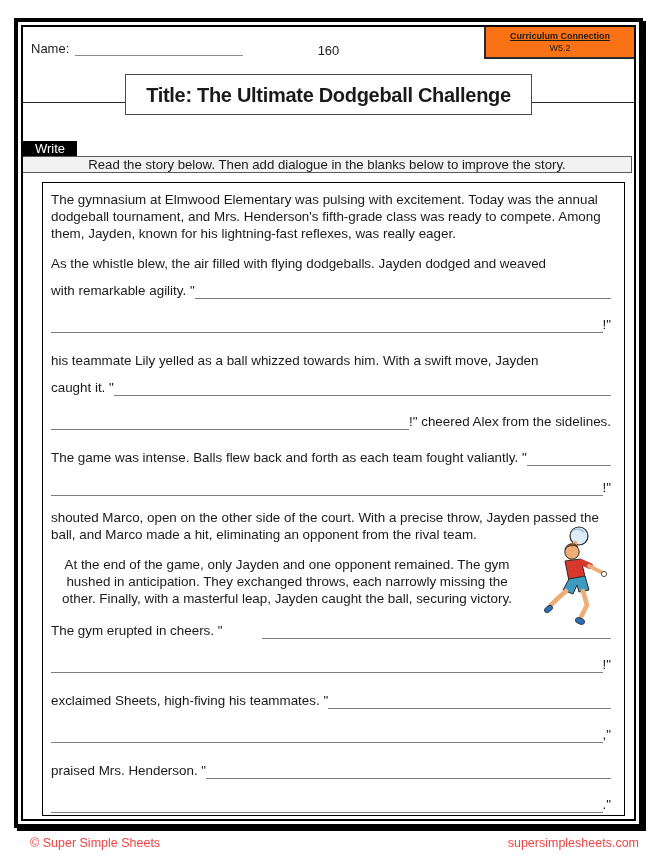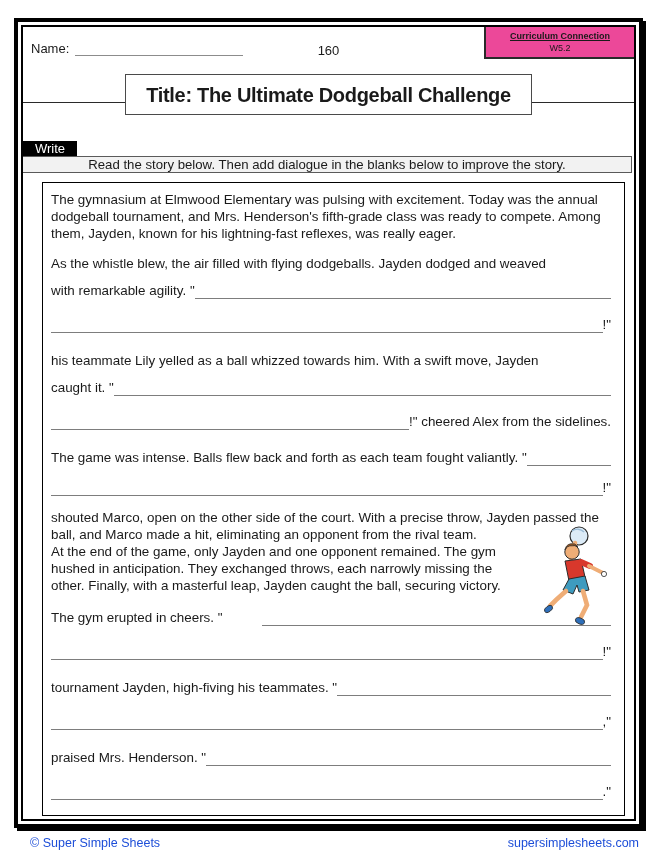--- a/index.html
+++ b/index.html
@@ -36,21 +36,21 @@
     width: 168px; margin-left: 6px;
     border-bottom: 1.3px solid #8c8c8c;
     height: 15px;
   }
   .page-number {
     position: absolute; left: 0; right: 0; top: 16px;
     text-align: center; font-size: 13px;
   }
   .badge {
     position: absolute; top: 0; right: 0;
-    background: #ec4899;
+    background: #f97316;
     border-left: 2px solid #2a2a2a;
     border-bottom: 2px solid #2a2a2a;
     padding: 4px 24px 4px 24px;
     text-align: center;
     min-width: 140px;
   }
   .badge-title { font-size: 9px; font-weight: bold; text-decoration: underline; }
   .badge-code { font-size: 9px; margin-top: 2px; }
   
   .title-section { position: relative; height: 46px; margin-top: 6px; }
@@ -117,21 +117,21 @@
     position: absolute;
     right: 12px; top: 342px;
     width: 68px; height: 102px;
   }
   
   .footer {
     position: absolute;
     left: 30px; right: 20px; bottom: 5px;
     display: flex; justify-content: space-between;
     font-size: 12.5px;
-    color: #1d4ed8;
+    color: #ef4444;
   }
 </style>
 </head>
 <body>
 
 <div class="sheet-outer">
   <div class="sheet-inner">
 
     <div class="header-row">
       <div class="name-group">
@@ -183,33 +183,33 @@
         <span class="lead">The game was intense. Balls flew back and forth as each team fought valiantly. "</span>
         <span class="bline"></span>
       </div>
       <div class="blank-row" style="margin-top:13px;">
         <span class="bline"></span>
         <span class="tail">!"</span>
       </div>
 
       <p class="story-p mt-b">shouted Marco, open on the other side of the court. With a precise throw, Jayden passed the ball, and Marco made a hit, eliminating an opponent from the rival team.</p>
 
-      <p class="story-p wrap-right" style="">At the end of the game, only Jayden and one opponent remained. The gym hushed in anticipation. They exchanged throws, each narrowly missing the other. Finally, with a masterful leap, Jayden caught the ball, securing victory.</p>
+      <p class="story-p wrap-right" style="margin-top:13px;text-align:center;">At the end of the game, only Jayden and one opponent remained. The gym hushed in anticipation. They exchanged throws, each narrowly missing the other. Finally, with a masterful leap, Jayden caught the ball, securing victory.</p>
 
       <div class="drow" style="margin-top:15px;gap:40px;">
         <span class="lead">The gym erupted in cheers. "</span>
         <span class="bline"></span>
       </div>
       <div class="blank-row">
         <span class="bline"></span>
         <span class="tail">!"</span>
       </div>
 
       <div class="drow drow-para">
-        <span class="lead">tournament Jayden, high-fiving his teammates. "</span>
+        <span class="lead">exclaimed Sheets, high-fiving his teammates. "</span>
         <span class="bline"></span>
       </div>
       <div class="blank-row">
         <span class="bline"></span>
         <span class="tail">,"</span>
       </div>
 
       <div class="drow drow-para">
         <span class="lead">praised Mrs. Henderson. "</span>
         <span class="bline"></span>

